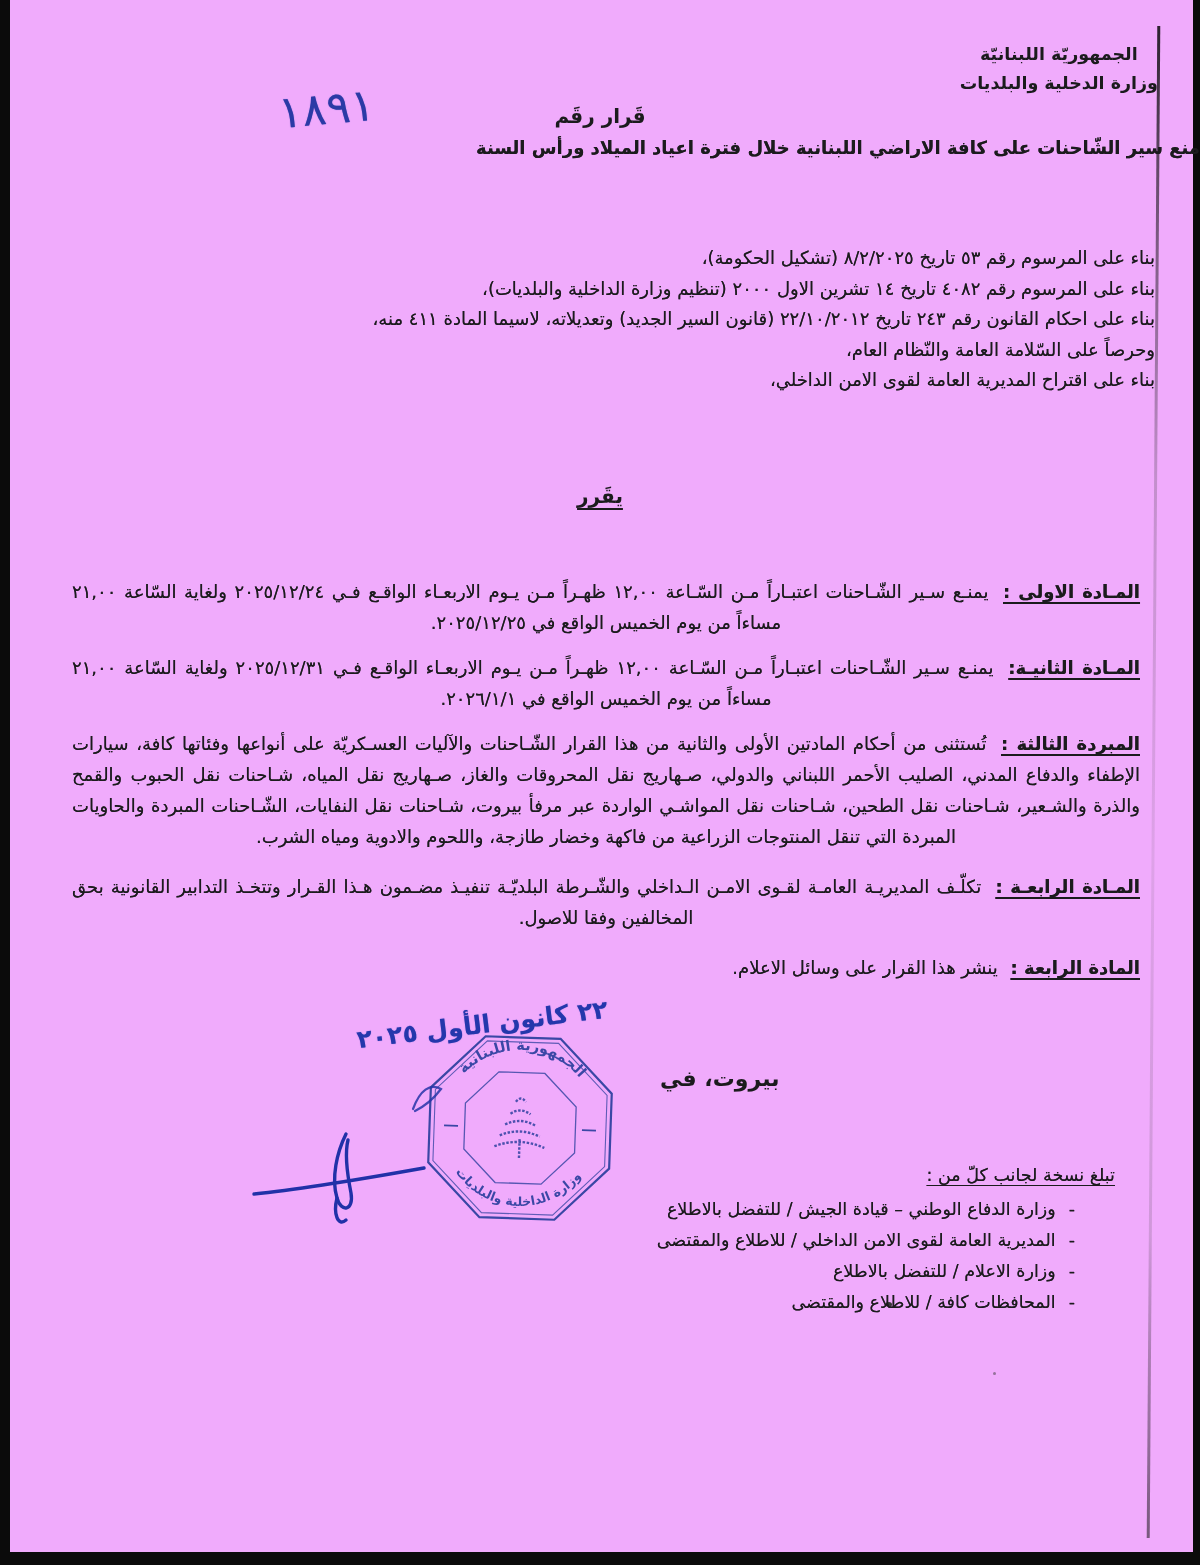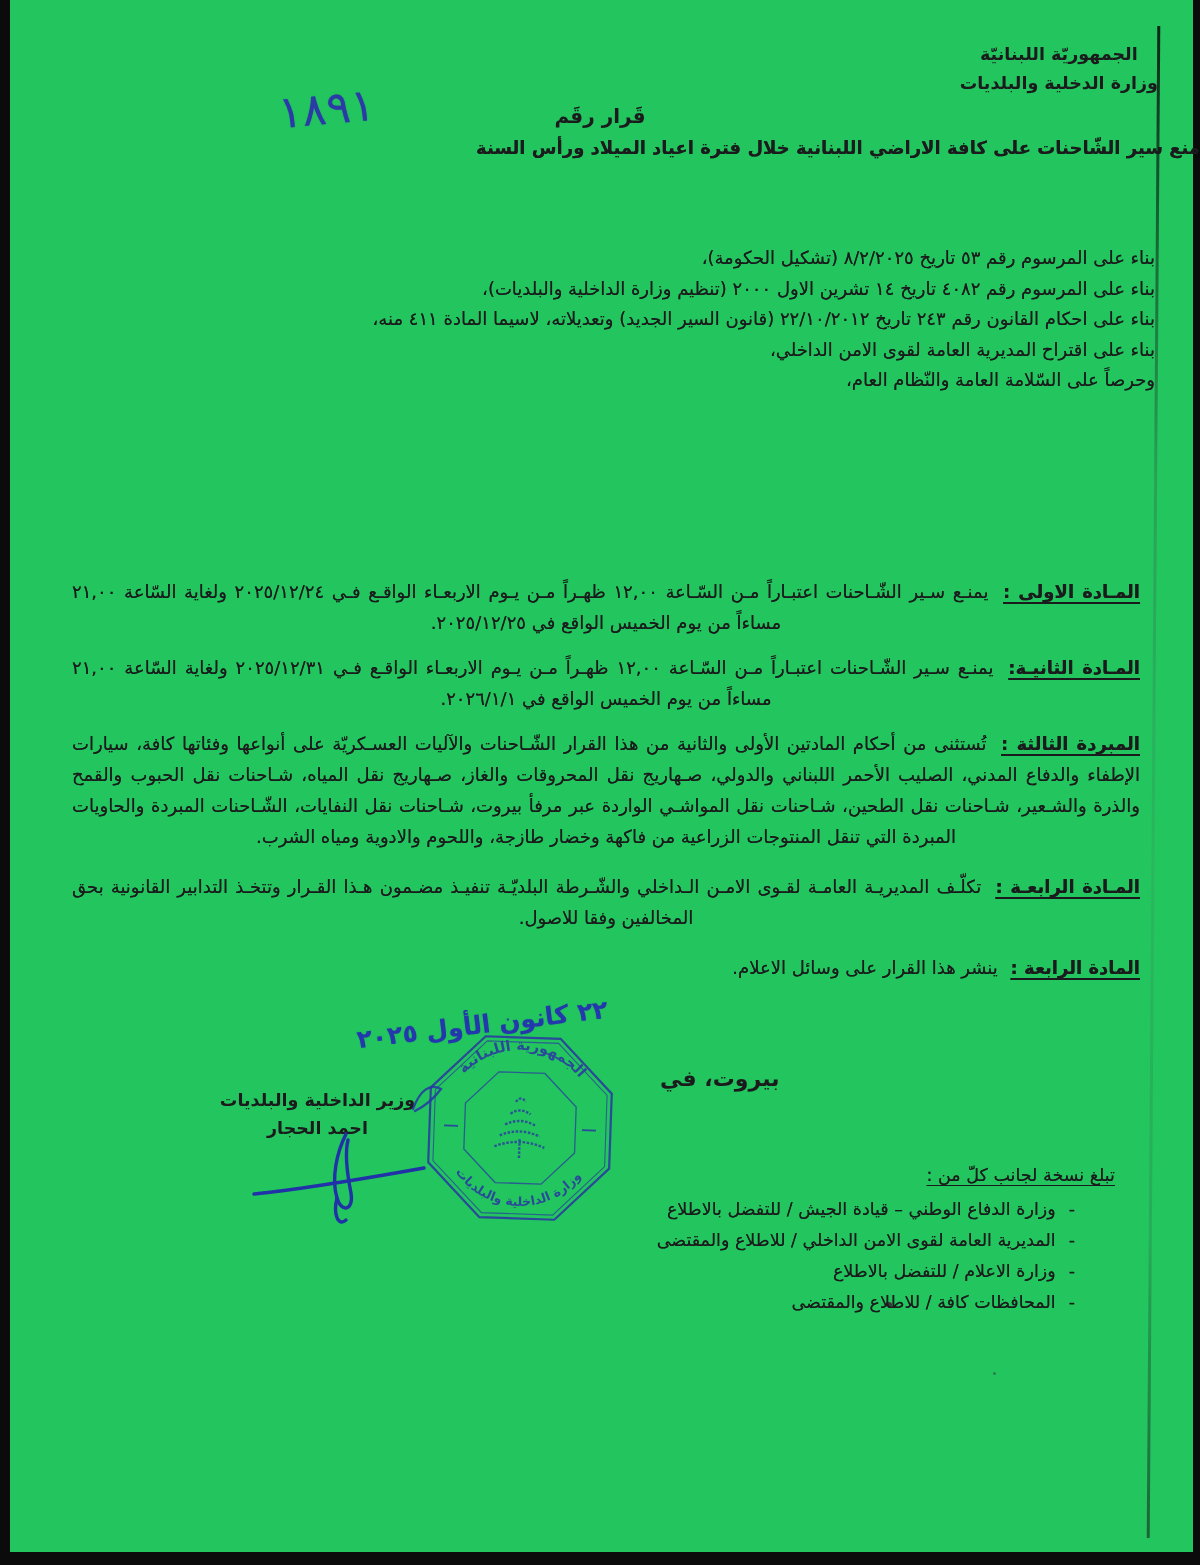--- a/index.html
+++ b/index.html
@@ -1,17 +1,17 @@
 <!DOCTYPE html>
 <html lang="ar" dir="rtl"><head>
 <meta charset="utf-8">
 <style>
   html,body{margin:0;padding:0;}
   body{width:1200px;height:1565px;background:#ffffff;font-family:"DejaVu Sans",sans-serif;}
-  .page{position:relative;width:1200px;height:1565px;background:#22c55e;overflow:hidden;direction:rtl;color:#1b1b1d;}
+  .page{position:relative;width:1200px;height:1565px;background:#f0abfc;overflow:hidden;direction:rtl;color:#1b1b1d;}
   
   .band-left{position:absolute;left:0;top:0;width:10px;height:100%;background:#0b0b0b;}
   .band-right{position:absolute;right:0;top:0;width:7px;height:100%;background:#0b0b0b;}
   .band-bottom{position:absolute;left:0;bottom:0;width:100%;height:13px;background:#0b0b0b;}
   .fold-line{position:absolute;left:1152px;top:26px;width:2.5px;height:1512px;
     background:linear-gradient(to bottom,rgba(10,10,10,.85) 0%,rgba(10,10,10,.55) 12%,rgba(60,60,60,.25) 30%,rgba(90,90,90,.12) 55%,rgba(60,60,60,.18) 80%,rgba(20,20,20,.55) 100%);
     transform:rotate(.4deg);}
   .speck{position:absolute;background:#3a3a3a;border-radius:50%;}
 
   .ink{text-shadow:0 0 .55px rgba(20,20,20,.75);}
@@ -71,24 +71,25 @@
   <div class="decree-row">
     <span>قَرار رقَم</span>
     <span class="decree-number">١٨٩١</span>
   </div>
   <div class="subtitle ink">منع سير الشّاحنات على كافة الاراضي اللبنانية خلال فترة اعياد الميلاد ورأس السنة</div>
 
   <div class="preamble ink">
     <div class="pre-line">بناء على المرسوم رقم ٥٣ تاريخ ٨/٢/٢٠٢٥ (تشكيل الحكومة)،</div>
     <div class="pre-line">بناء على المرسوم رقم ٤٠٨٢ تاريخ ١٤ تشرين الاول ٢٠٠٠ (تنظيم وزارة الداخلية والبلديات)،</div>
     <div class="pre-line">بناء على احكام القانون رقم ٢٤٣ تاريخ ٢٢/١٠/٢٠١٢ (قانون السير الجديد) وتعديلاته، لاسيما المادة ٤١١ منه،</div>
+    <div class="pre-line">وحرصاً على السّلامة العامة والنّظام العام،</div>
     <div class="pre-line">بناء على اقتراح المديرية العامة لقوى الامن الداخلي،</div>
-    <div class="pre-line">وحرصاً على السّلامة العامة والنّظام العام،</div>
   </div>
 
+  <div class="decides">يقَرر</div>
 
   <div class="articles ink">
     <p class="center-last">
       <span class="art-label">المـادة الاولى :</span>
       <span class="art-text">يمنـع سـير الشّـاحنات اعتبـاراً مـن السّـاعة ١٢,٠٠ ظهـراً مـن يـوم الاربعـاء الواقـع فـي ٢٠٢٥/١٢/٢٤ ولغاية السّاعة ٢١,٠٠ مساءاً من يوم الخميس الواقع في ٢٠٢٥/١٢/٢٥.</span>
     </p>
     <p class="center-last">
       <span class="art-label">المـادة الثانيـة:</span>
       <span class="art-text">يمنـع سـير الشّـاحنات اعتبـاراً مـن السّـاعة ١٢,٠٠ ظهـراً مـن يـوم الاربعـاء الواقـع فـي ٢٠٢٥/١٢/٣١ ولغاية السّاعة ٢١,٠٠ مساءاً من يوم الخميس الواقع في ٢٠٢٦/١/١.</span>
     </p>
@@ -132,24 +133,20 @@
     <g stroke="#2b3f9e" stroke-width="2.4" fill="none" stroke-dasharray="2.5 1.6" opacity=".9">
       <path d="M102 132 L102 112"></path>
       <path d="M77 121 Q102 111 127 121"></path>
       <path d="M82 110 Q102 101 122 110"></path>
       <path d="M87 99 Q102 91 117 99"></path>
       <path d="M92 88 Q102 81 112 88"></path>
       <path d="M97 76 Q102 69 107 76"></path>
     </g>
   </svg>
 
-  <div class="minister">
-    <div>وزير الداخلية والبلديات</div>
-    <div>احمد الحجار</div>
-  </div>
 
   <svg class="pen-mark" width="42" height="34" viewBox="0 0 42 34">
     <path d="M5 29 C12 10 22 3 33 9 C27 17 17 26 7 31" fill="none" stroke="#2635a8" stroke-width="2.2" stroke-linecap="round" opacity=".85"></path>
   </svg>
 
   <svg class="signature" width="184" height="108" viewBox="0 0 184 108">
     <g fill="none" stroke="#2131a8" stroke-width="3.4" stroke-linecap="round">
       <path d="M6 66 C 48 62, 92 55, 176 40"></path>
       <path d="M98 6 C 89 24, 83 50, 89 70 C 93 85, 106 83, 103 65 C 100 50, 96 28, 100 12"></path>
       <path d="M89 70 C 85 86, 90 99, 98 92"></path>

